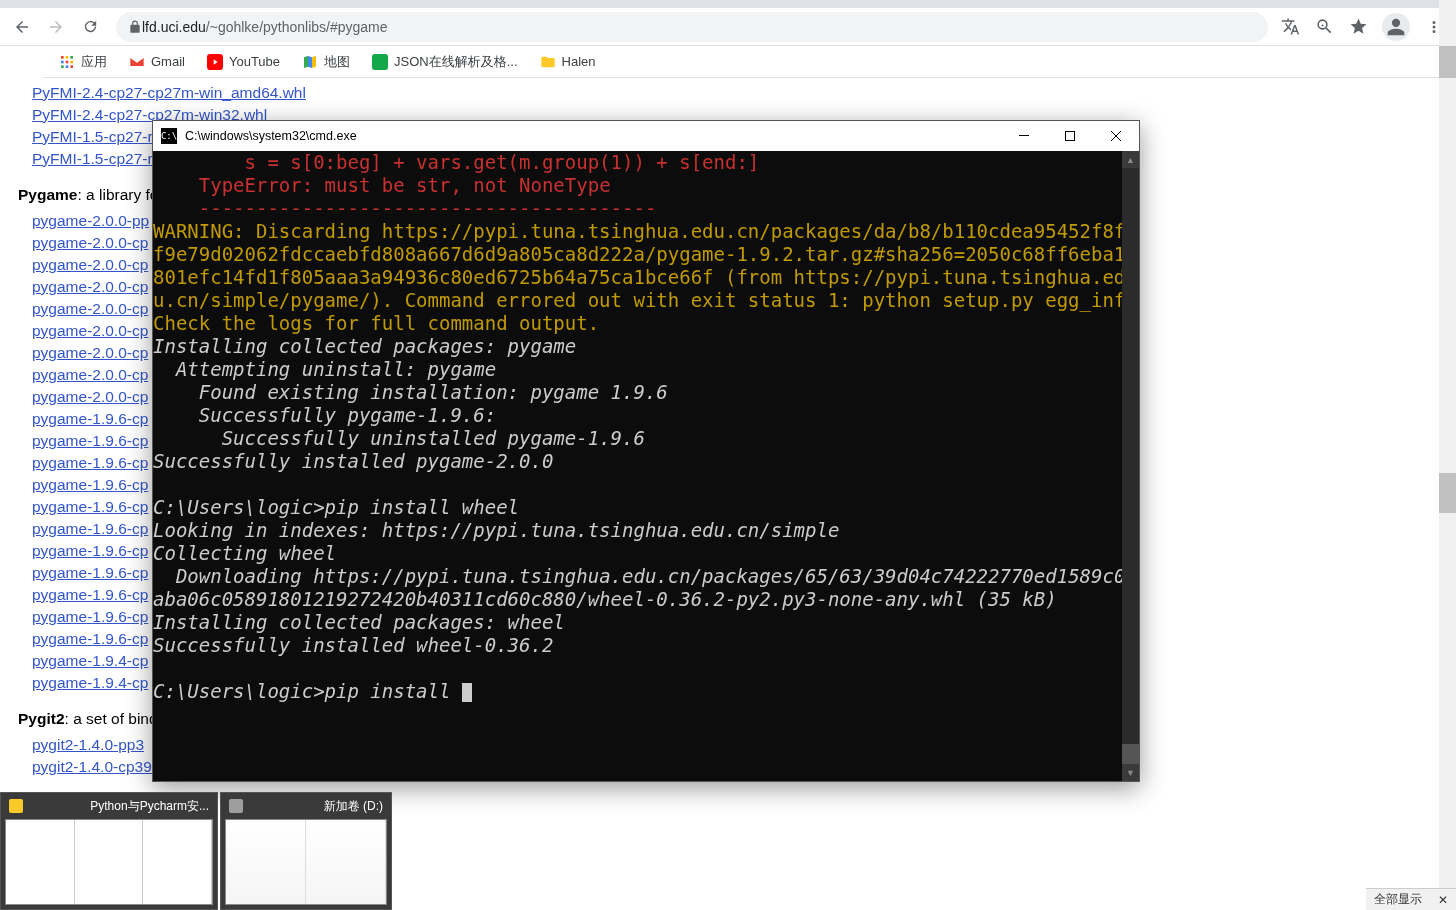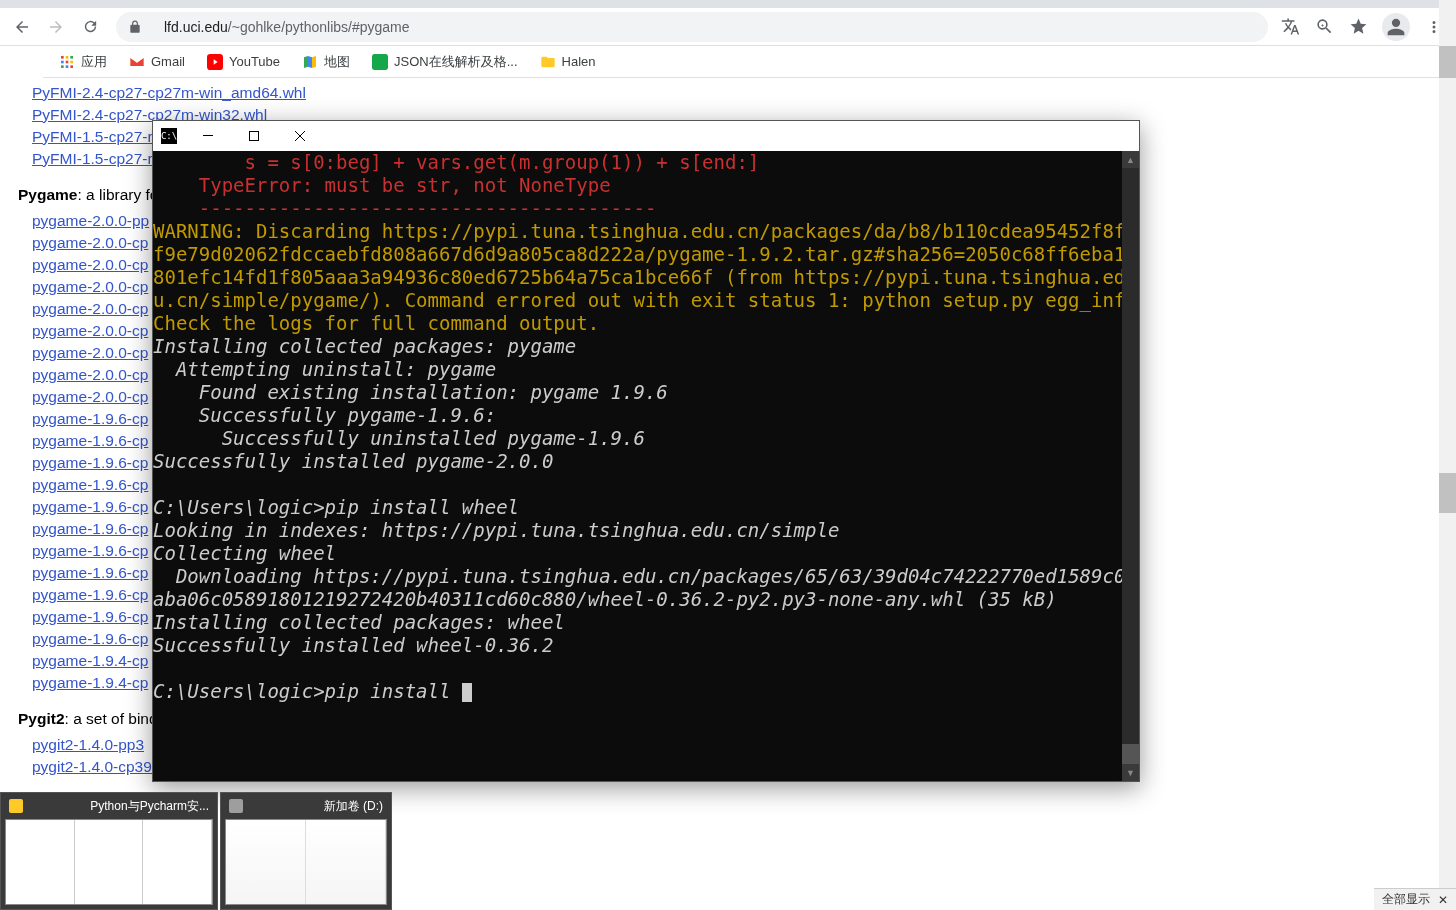--- a/index.html
+++ b/index.html
@@ -38,21 +38,21 @@
   }
   .nav-btn.disabled { color: #bdbdbd; }
   .addr-bar {
     flex: 1;
     height: 30px;
     background: #f1f3f4;
     border-radius: 15px;
     display: flex;
     align-items: center;
     padding: 0 12px;
-    gap: 22px;
+    gap: 0;
     font-size: 14px;
     color: #5f6368;
     margin: 0 6px;
   }
   .addr-text { flex: 1; color: #202124; }
   .addr-text .domain { color: #202124; }
   .addr-text .path { color: #5f6368; }
   .lock-icon { width:14px; height:14px; }
   .right-icons { display:flex; align-items:center; gap:14px; padding-right:4px; }
   .right-icons .ic { width:20px; height:20px; color:#5f6368; display:flex;align-items:center;justify-content:center; font-size:18px; }
@@ -193,21 +193,21 @@
     border:1px solid #888;
     display:flex;
   }
   .thumb-preview .pane { flex:1; border-right:1px solid #ddd; background:linear-gradient(#fff, #f5f5f5); }
   .thumb.first .thumb-preview { display:flex; }
   .thumb.first .thumb-preview > div { flex:1; background:#fff; border-right:1px solid #ccc; }
 
   
   .br-bar {
     position:absolute; right:0; bottom:0; height:22px;
-    display:flex; align-items:center; gap:8px; padding:0 8px;
+    display:flex; align-items:center; gap:16px; padding:0 8px;
     font-size:12px; color:#333; background:#f1f1f1;
     border-top:1px solid #ccc;
   }
   .br-x { cursor:pointer; }
 
   
   svg { display:block; }
 </style>
 </head>
 <body>
@@ -354,20 +354,21 @@
   <div class="file-list" id="pygit2-list"><a href="#">pygit2-1.4.0-pp3</a><br><a href="#">pygit2-1.4.0-cp39-cp39-win_amd64.whl</a><br></div>
 </div>
 
 <div class="page-scroll">
   <div class="page-scroll-thumb"></div>
 </div>
 
 <div class="cmd-window">
   <div class="cmd-titlebar">
     <div class="cmd-title-icon">C:\</div>
+    <div class="cmd-title-text">C:\windows\system32\cmd.exe</div>
     <div class="cmd-btns">
       <div class="cmd-btn">
         <svg width="10" height="10" viewBox="0 0 10 10">
             <rect y="4" width="10" height="1" fill="#000"></rect>
           </svg>
       </div>
       <div class="cmd-btn">
         <svg width="10" height="10" viewBox="0 0 10 10">
             <rect x="0.5" y="0.5" width="9" height="9" fill="none" stroke="#000"></rect>
           </svg>

